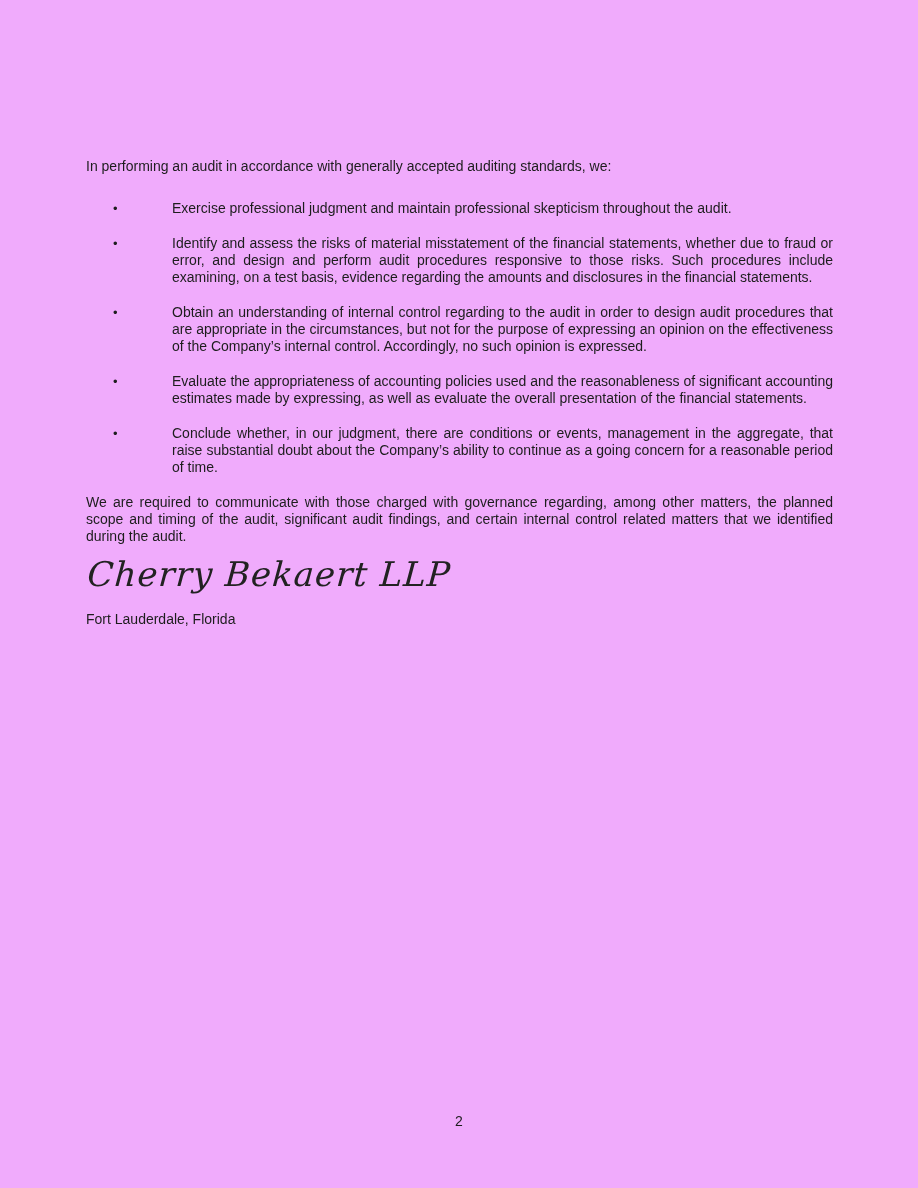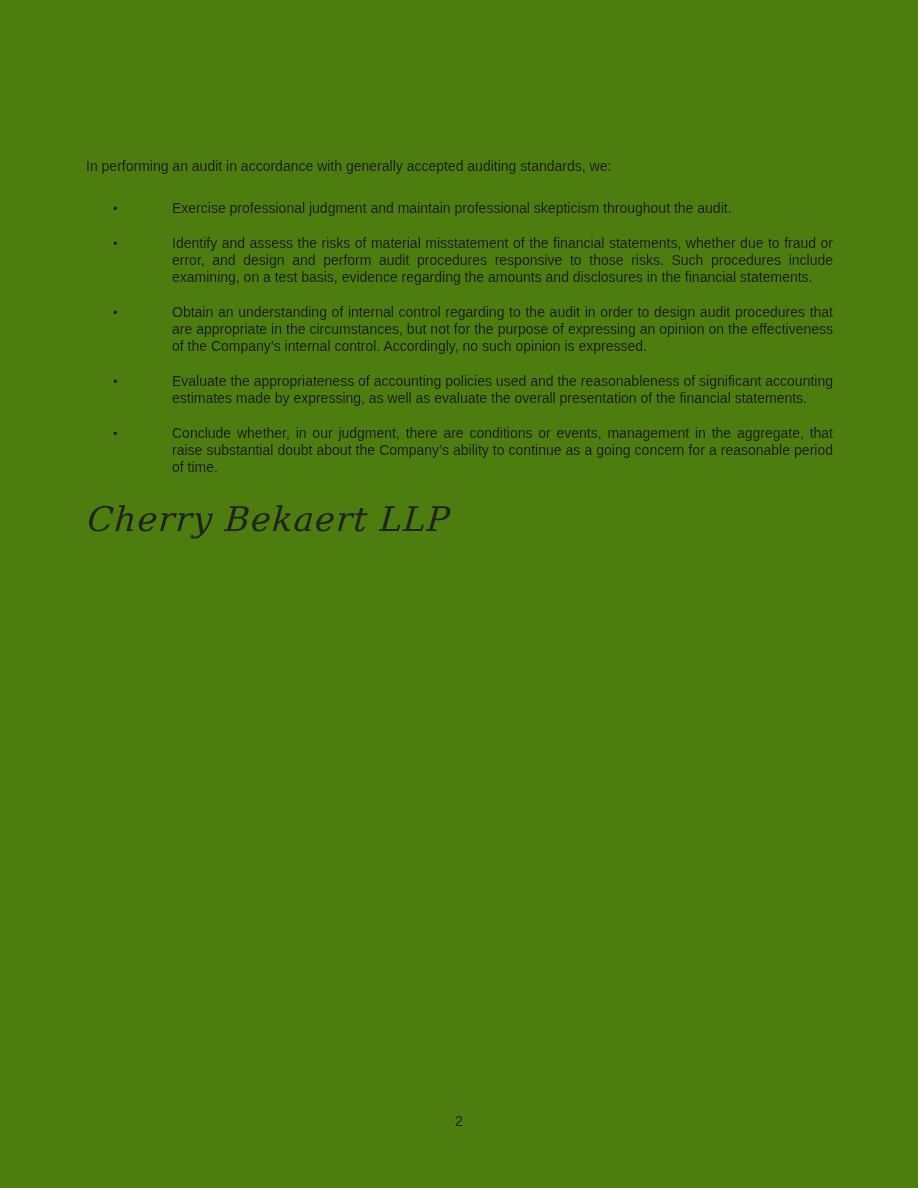--- a/index.html
+++ b/index.html
@@ -11,21 +11,21 @@
     height: 1188px;
     background: #ffffff;
     position: relative;
     font-family: "Liberation Sans", sans-serif;
     color: #1d1d1d;
     -webkit-font-smoothing: antialiased;
   }
   .page {
     position: absolute;
     inset: 0;
-    background: #4d7c0f;
+    background: #f0abfc;
     text-decoration: underline;
   }
   .content {
     position: absolute;
     top: 158px;
     left: 86px;
     width: 747px;
     font-size: 14px;
     line-height: 17px;
   }
@@ -107,23 +107,25 @@
     <div class="bullet-item">
       <span class="dot">•</span>
       <p class="bullet-text">Evaluate the appropriateness of accounting policies used and the reasonableness of significant accounting estimates made by expressing, as well as evaluate the overall presentation of the financial statements.</p>
     </div>
 
     <div class="bullet-item">
       <span class="dot">•</span>
       <p class="bullet-text">Conclude whether, in our judgment, there are conditions or events, management in the aggregate, that raise substantial doubt about the Company’s ability to continue as a going concern for a reasonable period of time.</p>
     </div>
 
+    <p class="closing">We are required to communicate with those charged with governance regarding, among other matters, the planned scope and timing of the audit, significant audit findings, and certain internal control related matters that we identified during the audit.</p>
 
     <div class="sig-block">
       <span class="signature">Cherry Bekaert LLP</span>
     </div>
 
+    <p class="city-line">Fort Lauderdale, Florida</p>
 
 
   </div>
 
   <div class="page-number">2</div>
 </div>
 
 </body></html>

